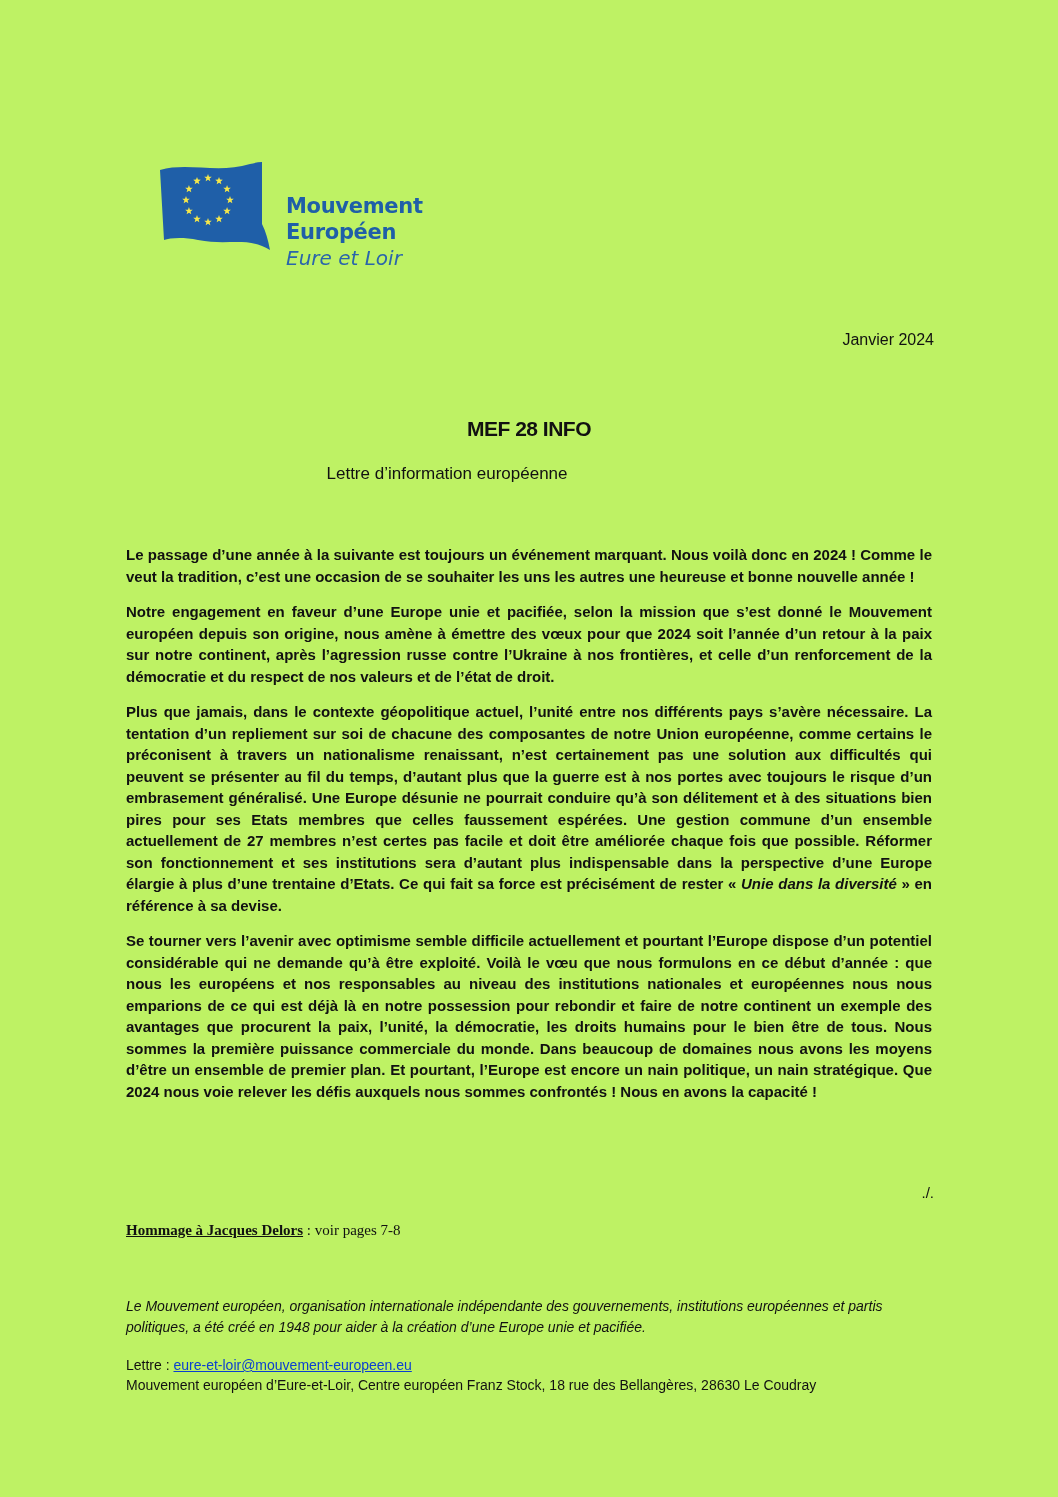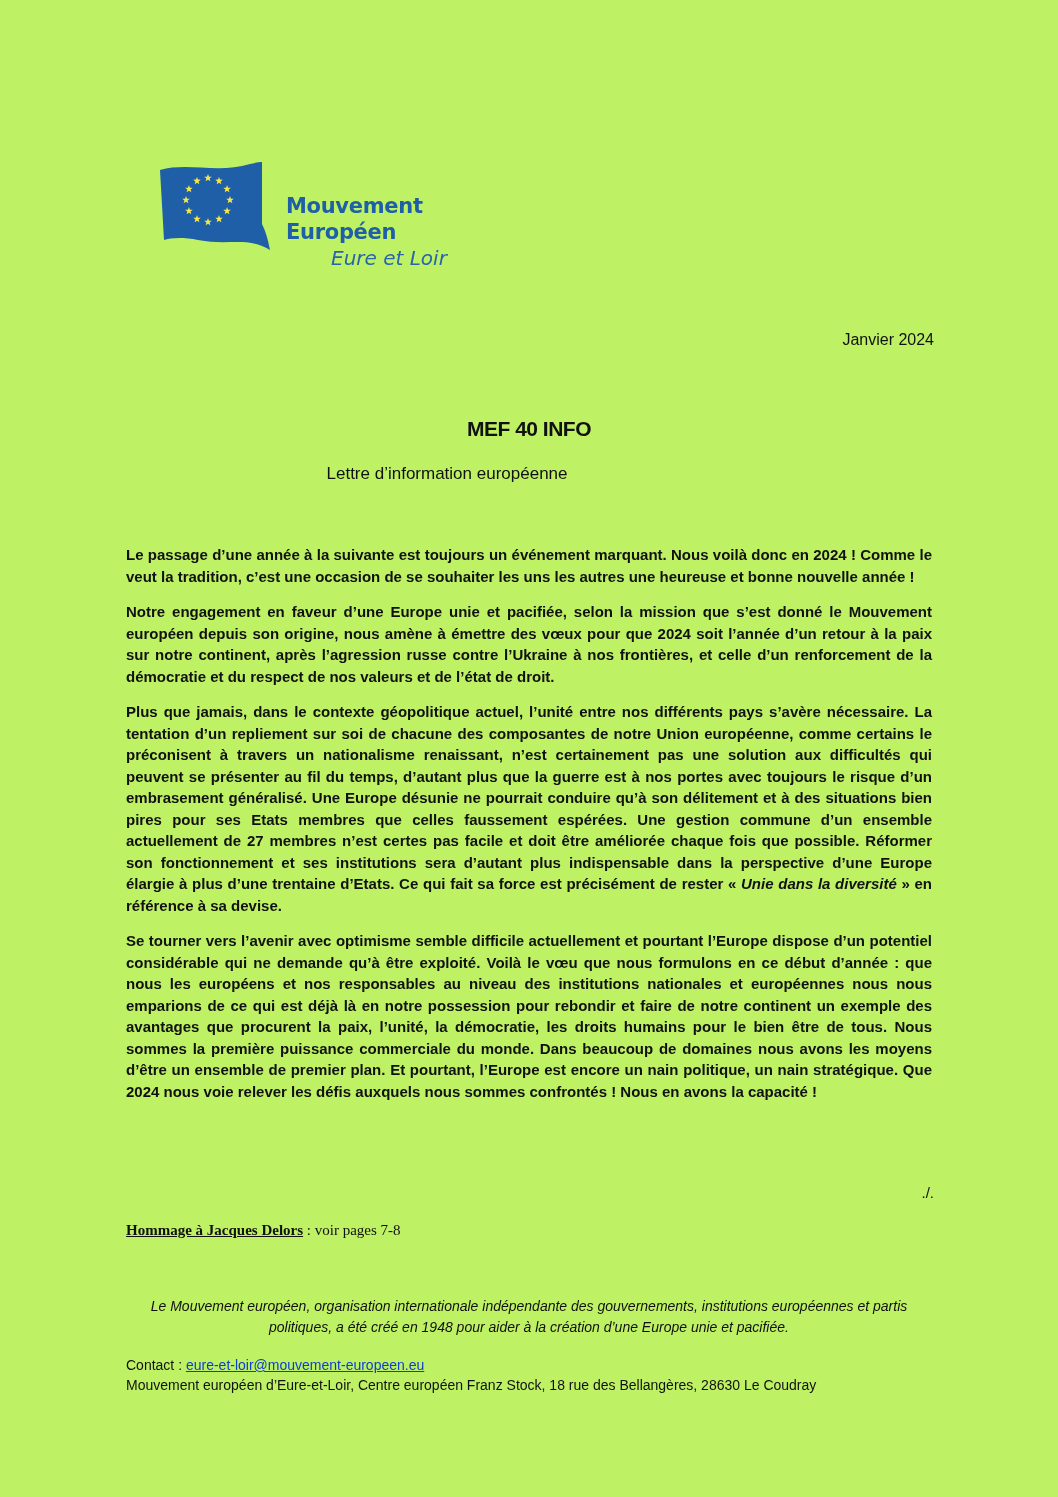--- a/index.html
+++ b/index.html
@@ -48,21 +48,20 @@
       font-size: 21px;
       letter-spacing: -0.3px;
       display: block;
     }
     .logo-line3 {
       font-family: "DejaVu Sans", sans-serif;
       font-style: italic;
       font-size: 20px;
       display: block;
       color: #2a65ab;
-      margin-left: 45px;
     }
     .date {
       position: absolute;
       right: 124px;
       top: 331px;
       font-size: 16px;
     }
     .title {
       position: absolute;
       left: 0;
@@ -113,21 +112,20 @@
       cursor: pointer;
     }
     .footer-note {
       position: absolute;
       left: 126px;
       width: 806px;
       top: 1296px;
       font-size: 14px;
       font-style: italic;
       line-height: 21px;
-      text-align: center;
     }
     .contact {
       position: absolute;
       left: 126px;
       width: 806px;
       top: 1355px;
       font-size: 14px;
       line-height: 20px;
     }
     .contact a {
@@ -162,36 +160,36 @@
         </g>
     </svg>
     <div class="logo-text">
       <span class="logo-line1">Mouvement</span>
       <span class="logo-line2">Européen</span>
       <span class="logo-line3">Eure et Loir</span>
     </div>
   </div>
 
   <div class="date">Janvier 2024</div>
-  <div class="title">MEF 40 INFO</div>
+  <div class="title">MEF 28 INFO</div>
   <div class="subtitle">Lettre d’information européenne</div>
 
   <div class="body-text">
     <p>Le passage d’une année à la suivante est toujours un événement marquant. Nous voilà donc en 2024 ! Comme le veut la tradition, c’est une occasion de se souhaiter les uns les autres une heureuse et bonne nouvelle année !</p>
     <p>Notre engagement en faveur d’une Europe unie et pacifiée, selon la mission que s’est donné le Mouvement européen depuis son origine, nous amène à émettre des vœux pour que 2024 soit l’année d’un retour à la paix sur notre continent, après l’agression russe contre l’Ukraine à nos frontières, et celle d’un renforcement de la démocratie et du respect de nos valeurs et de l’état de droit.</p>
     <p><span>Plus que jamais, dans le contexte géopolitique actuel, l’unité entre nos différents pays s’avère nécessaire. La tentation d’un repliement sur soi de chacune des composantes de notre Union européenne, comme certains le préconisent à travers un nationalisme renaissant, n’est certainement pas une solution aux difficultés qui peuvent se présenter au fil du temps, d’autant plus que la guerre est à nos portes avec toujours le risque d’un embrasement généralisé. Une Europe désunie ne pourrait conduire qu’à son délitement et à des situations bien pires pour ses Etats membres que celles faussement espérées. Une gestion commune d’un ensemble actuellement de 27 membres n’est certes pas facile et doit être améliorée chaque fois que possible. Réformer son fonctionnement et ses institutions sera d’autant plus indispensable dans la perspective d’une Europe élargie à plus d’une trentaine d’Etats. Ce qui fait sa force est précisément de rester « </span><em>Unie dans la diversité</em><span> » en référence à sa devise.</span></p>
     <p>Se tourner vers l’avenir avec optimisme semble difficile actuellement et pourtant l’Europe dispose d’un potentiel considérable qui ne demande qu’à être exploité. Voilà le vœu que nous formulons en ce début d’année : que nous les européens et nos responsables au niveau des institutions nationales et européennes nous nous emparions de ce qui est déjà là en notre possession pour rebondir et faire de notre continent un exemple des avantages que procurent la paix, l’unité, la démocratie, les droits humains pour le bien être de tous. Nous sommes la première puissance commerciale du monde. Dans beaucoup de domaines nous avons les moyens d’être un ensemble de premier plan. Et pourtant, l’Europe est encore un nain politique, un nain stratégique. Que 2024 nous voie relever les défis auxquels nous sommes confrontés ! Nous en avons la capacité !</p>
   </div>
 
   <div class="signoff">./.</div>
 
   <div class="tribute">
     <span class="tribute-link">Hommage à Jacques Delors</span><span> :  voir pages 7-8</span>
   </div>
 
   <div class="footer-note">Le Mouvement européen, organisation internationale indépendante des gouvernements, institutions européennes et partis politiques, a été créé en 1948 pour aider à la création d’une Europe unie et pacifiée.</div>
 
   <div class="contact">
-    <span class="line"><span>Contact : </span><a>eure-et-loir@mouvement-europeen.eu</a></span>
+    <span class="line"><span>Lettre : </span><a>eure-et-loir@mouvement-europeen.eu</a></span>
     <span class="line">Mouvement européen d’Eure-et-Loir, Centre européen Franz Stock, 18 rue des Bellangères, 28630 Le Coudray</span>
   </div>
 
 </div>
 
 </body></html>

